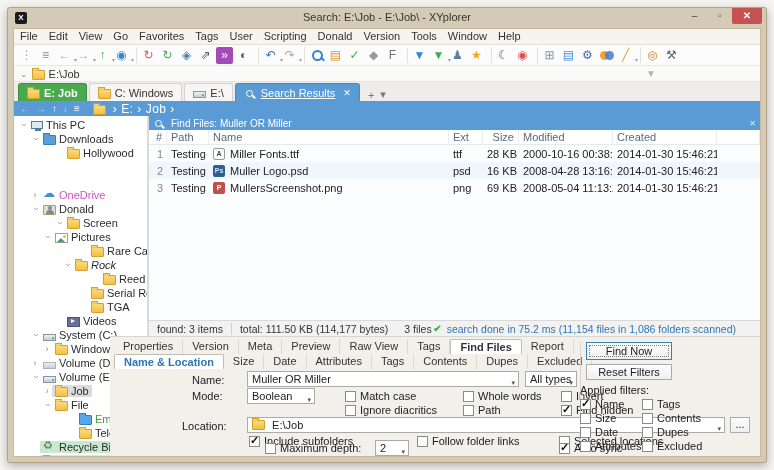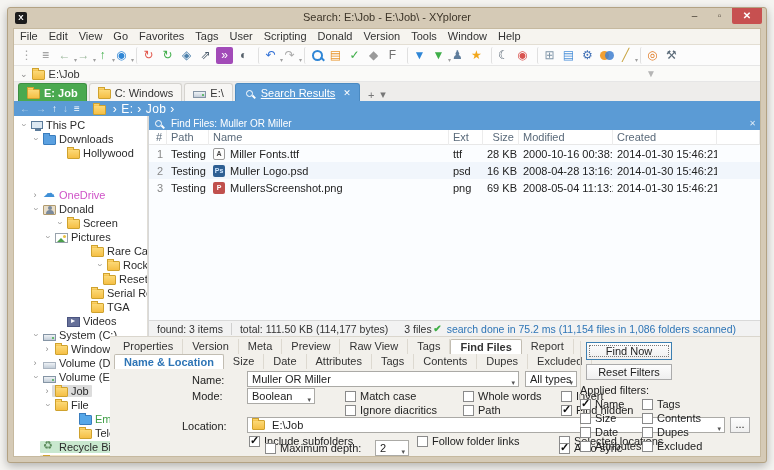--- a/index.html
+++ b/index.html
@@ -298,32 +298,32 @@
               <span class="tlabel">Pictures</span>
             </span>
           </div>
           <div class="titem" style="padding-left: 64px;">
             <span class="expander"></span>
             <span class="hl">
               <span class="ti folder"></span>
               <span class="tlabel">Rare Cameras</span>
             </span>
           </div>
-          <div class="titem" style="padding-left: 80px;">
+          <div class="titem" style="padding-left: 48px; font-style: italic;">
             <span class="expander open"></span>
             <span class="hl">
               <span class="ti folder"></span>
               <span class="tlabel">Rock</span>
             </span>
           </div>
           <div class="titem" style="padding-left: 76px;">
             <span class="expander"></span>
             <span class="hl">
               <span class="ti folder"></span>
-              <span class="tlabel">Reset</span>
+              <span class="tlabel">Reed</span>
             </span>
           </div>
           <div class="titem" style="padding-left: 64px;">
             <span class="expander"></span>
             <span class="hl">
               <span class="ti folder"></span>
               <span class="tlabel">Serial Rename</span>
             </span>
           </div>
           <div class="titem" style="padding-left: 64px;">

